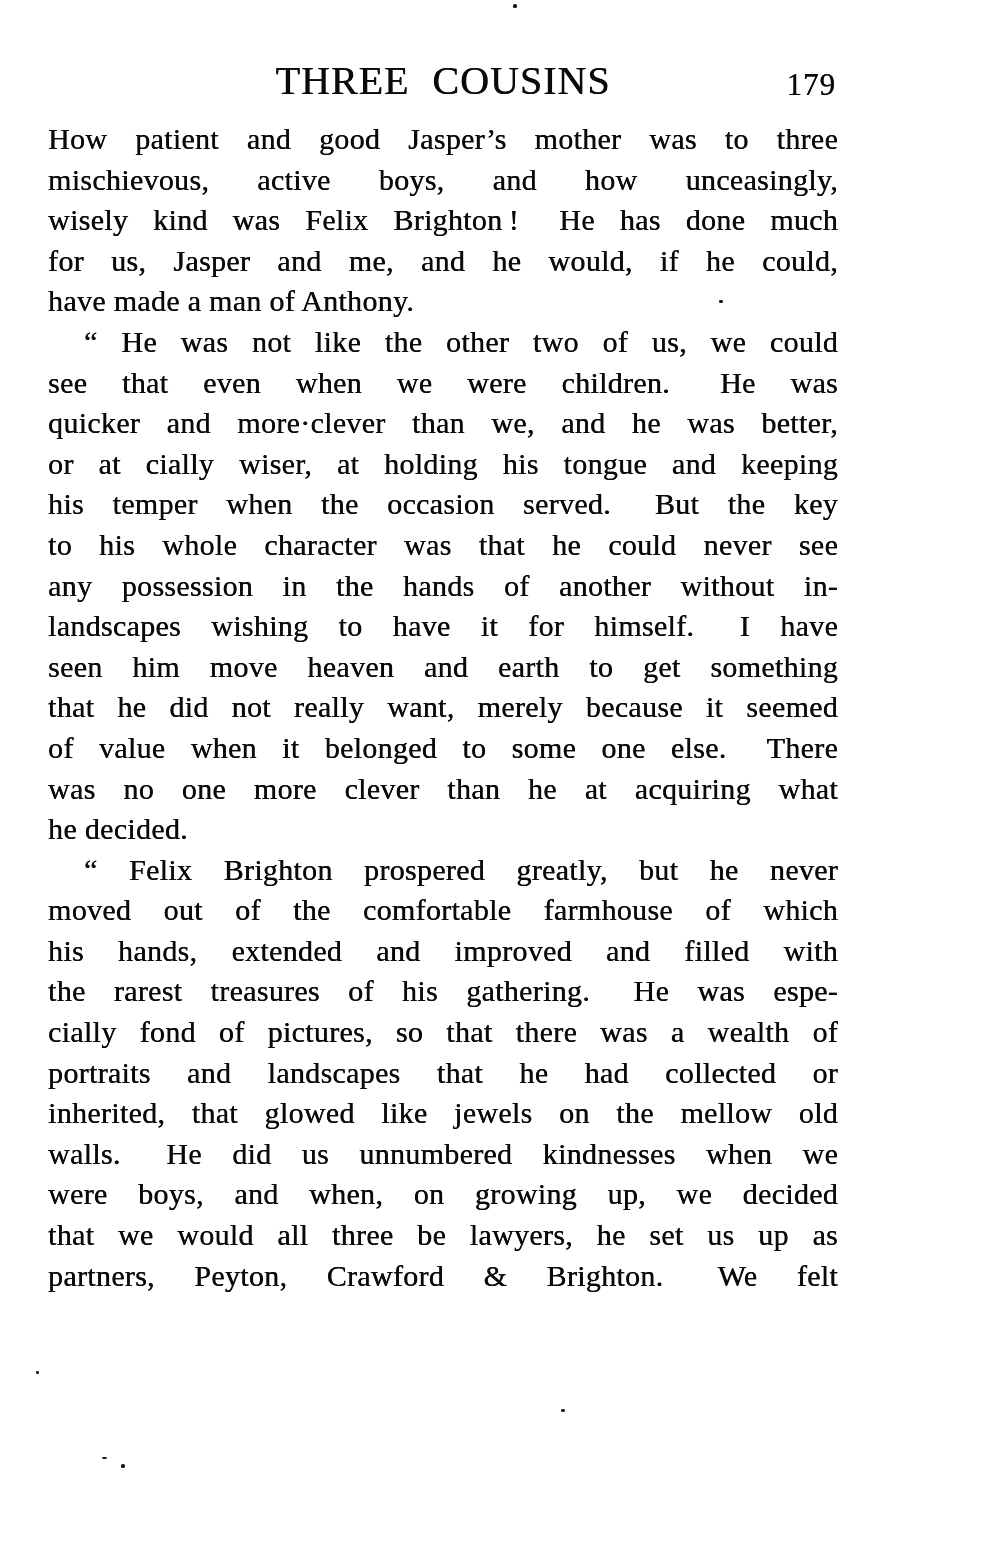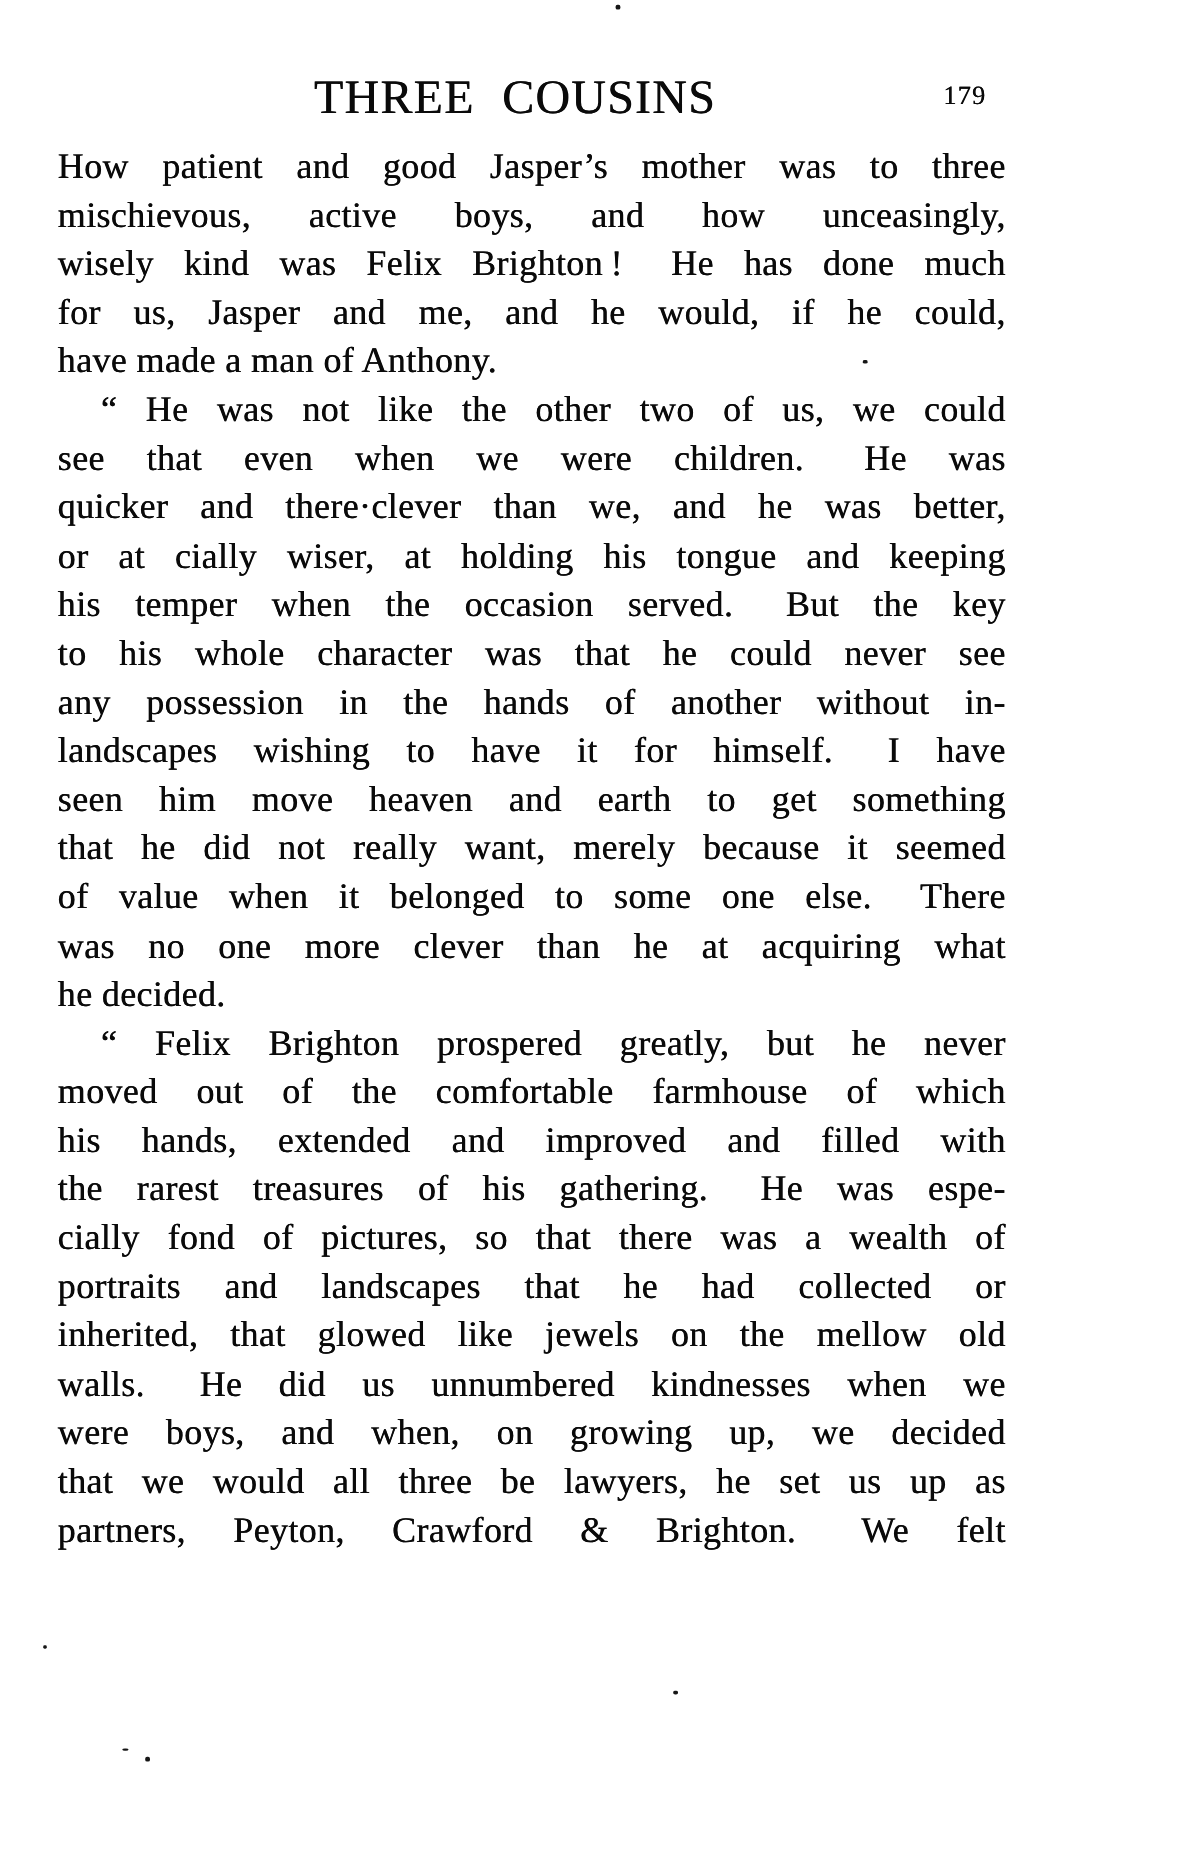--- a/index.html
+++ b/index.html
@@ -12,38 +12,38 @@
     width: 983px;
     height: 1546px;
     background: #ffffff;
     overflow: hidden;
     font-family: "Liberation Serif", "DejaVu Serif", serif;
     color: #0a0a0a;
   }
   .header {
     position: absolute;
     top: 58px;
-    left: 34px;
+    left: 48px;
     width: 790px;
     height: 46px;
   }
   .running-head {
     text-align: center;
     font-size: 40px;
     line-height: 46px;
     letter-spacing: 1px;
     word-spacing: 12px;
     color: #0a0a0a;
     text-shadow: 0.4px 0 0 currentColor;
   }
   .page-number {
     position: absolute;
     right: 2px;
     top: 9px;
-    font-size: 22px;
+    font-size: 31px;
     letter-spacing: 1px;
     text-shadow: 0.3px 0 0 currentColor;
   }
   .text-block {
     position: absolute;
     left: 48px;
     top: 119px;
     width: 790px;
     font-size: 30px;
     line-height: 40.6px;
@@ -89,21 +89,21 @@
       <div class="line">How patient and good Jasper’s mother was to three</div>
       <div class="line">mischievous, active boys, and how unceasingly,</div>
       <div class="line">wisely kind was Felix Brighton !  He has done much</div>
       <div class="line">for us, Jasper and me, and he would, if he could,</div>
       <div class="line short">have made a man of Anthony.</div>
     </div>
 
     <div class="para">
       <div class="line indent">“ He was not like the other two of us, we could</div>
       <div class="line">see that even when we were children.  He was</div>
-      <div class="line">quicker and there·clever than we, and he was better,</div>
+      <div class="line">quicker and more·clever than we, and he was better,</div>
       <div class="line">or at cially wiser, at holding his tongue and keeping</div>
       <div class="line">his temper when the occasion served.  But the key</div>
       <div class="line">to his whole character was that he could never see</div>
       <div class="line">any possession in the hands of another without in-</div>
       <div class="line">landscapes wishing to have it for himself.  I have</div>
       <div class="line">seen him move heaven and earth to get something</div>
       <div class="line">that he did not really want, merely because it seemed</div>
       <div class="line">of value when it belonged to some one else.  There</div>
       <div class="line">was no one more clever than he at acquiring what</div>
       <div class="line short">he decided.</div>

